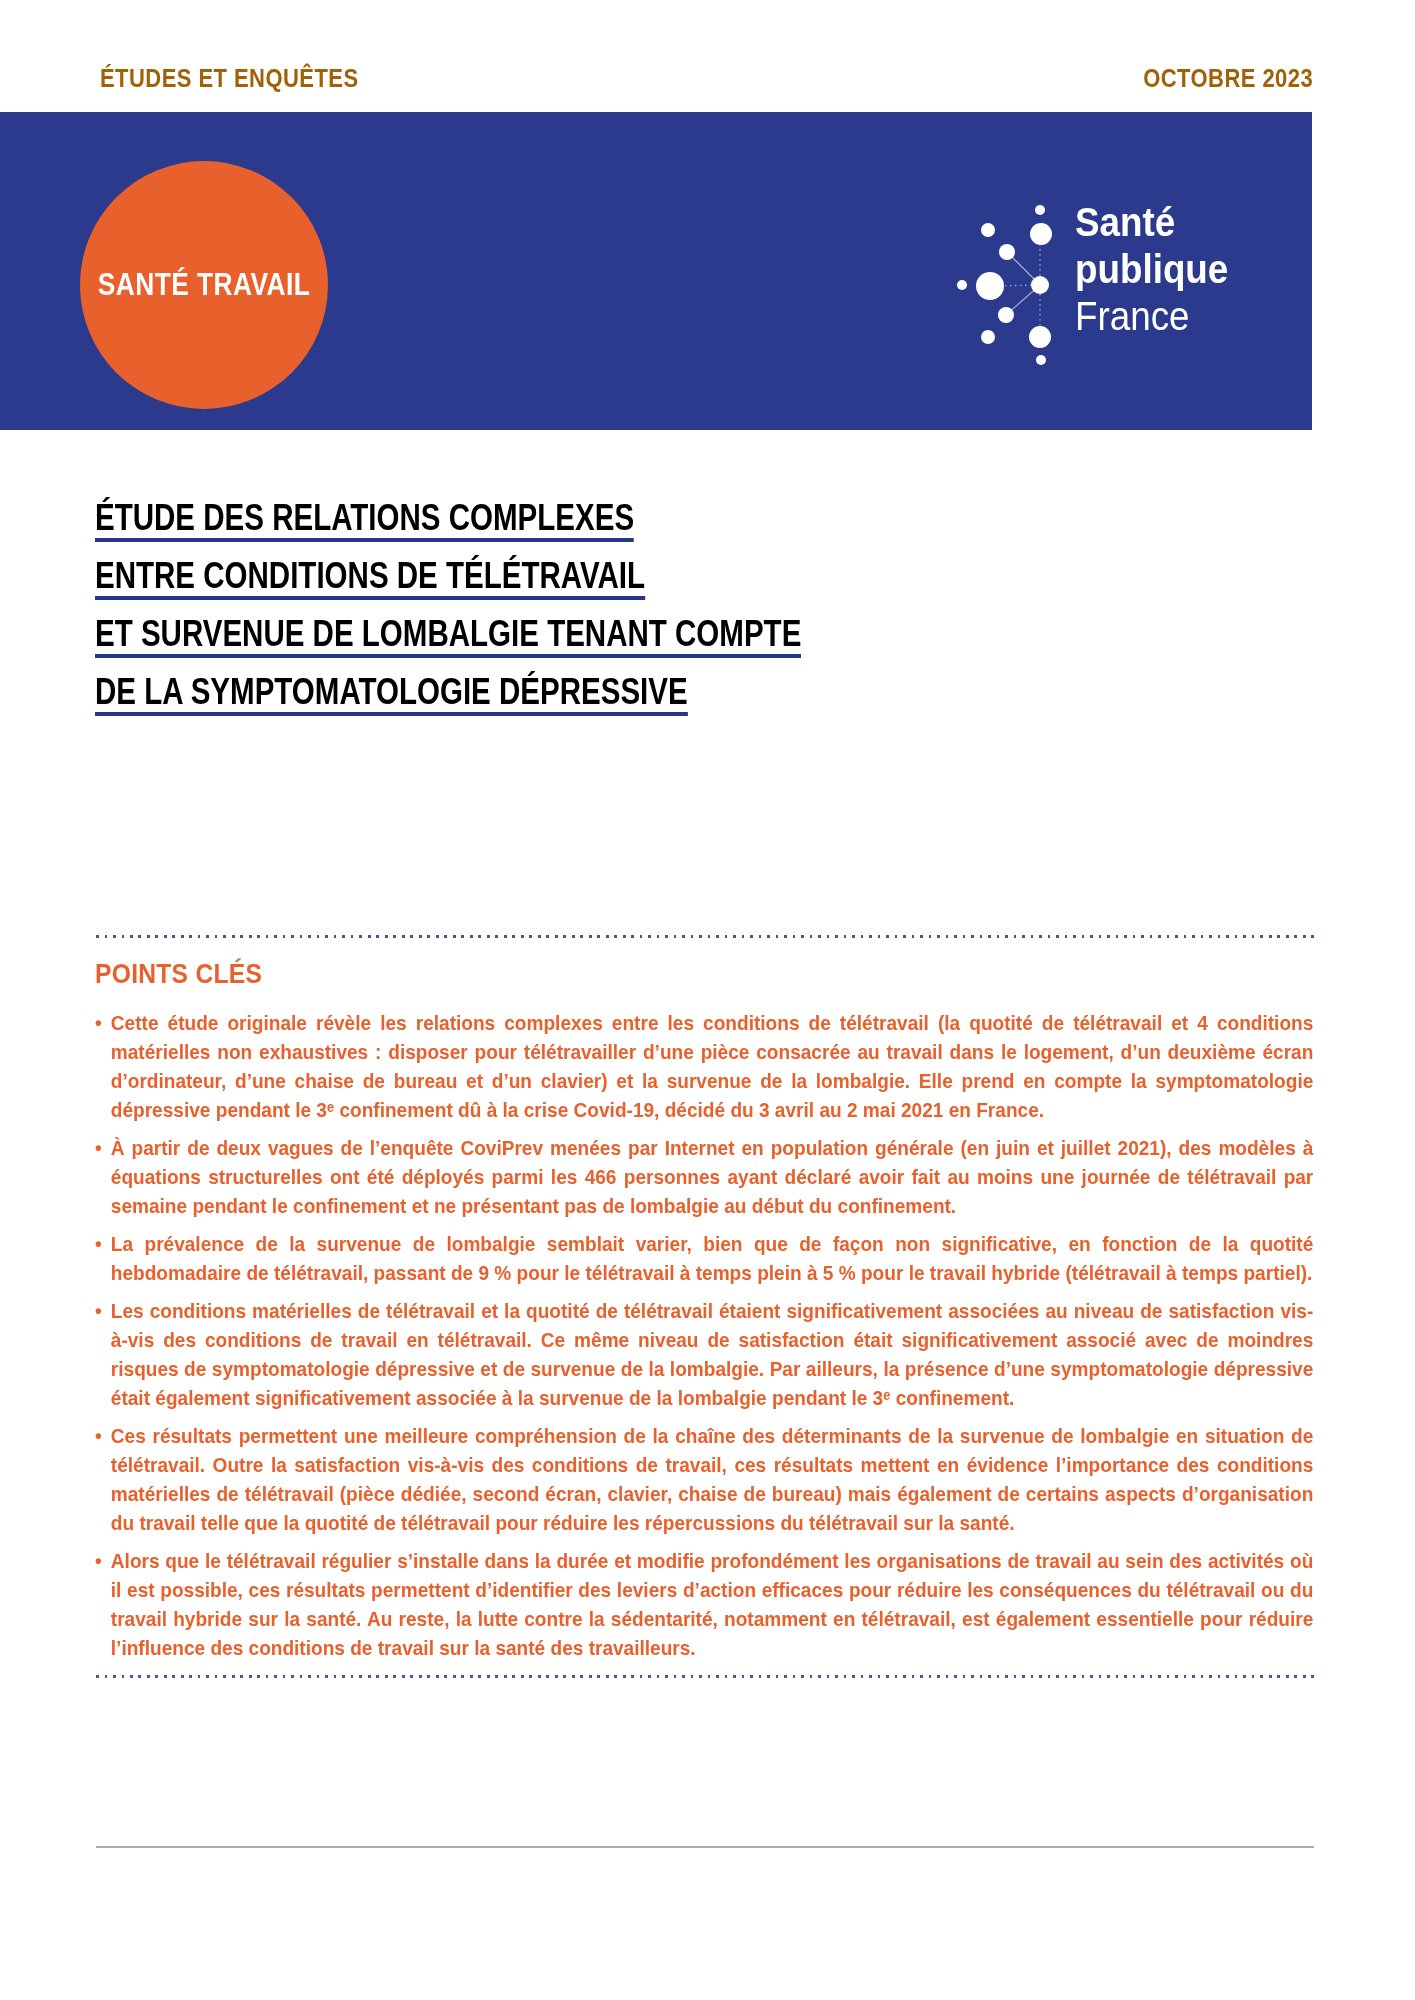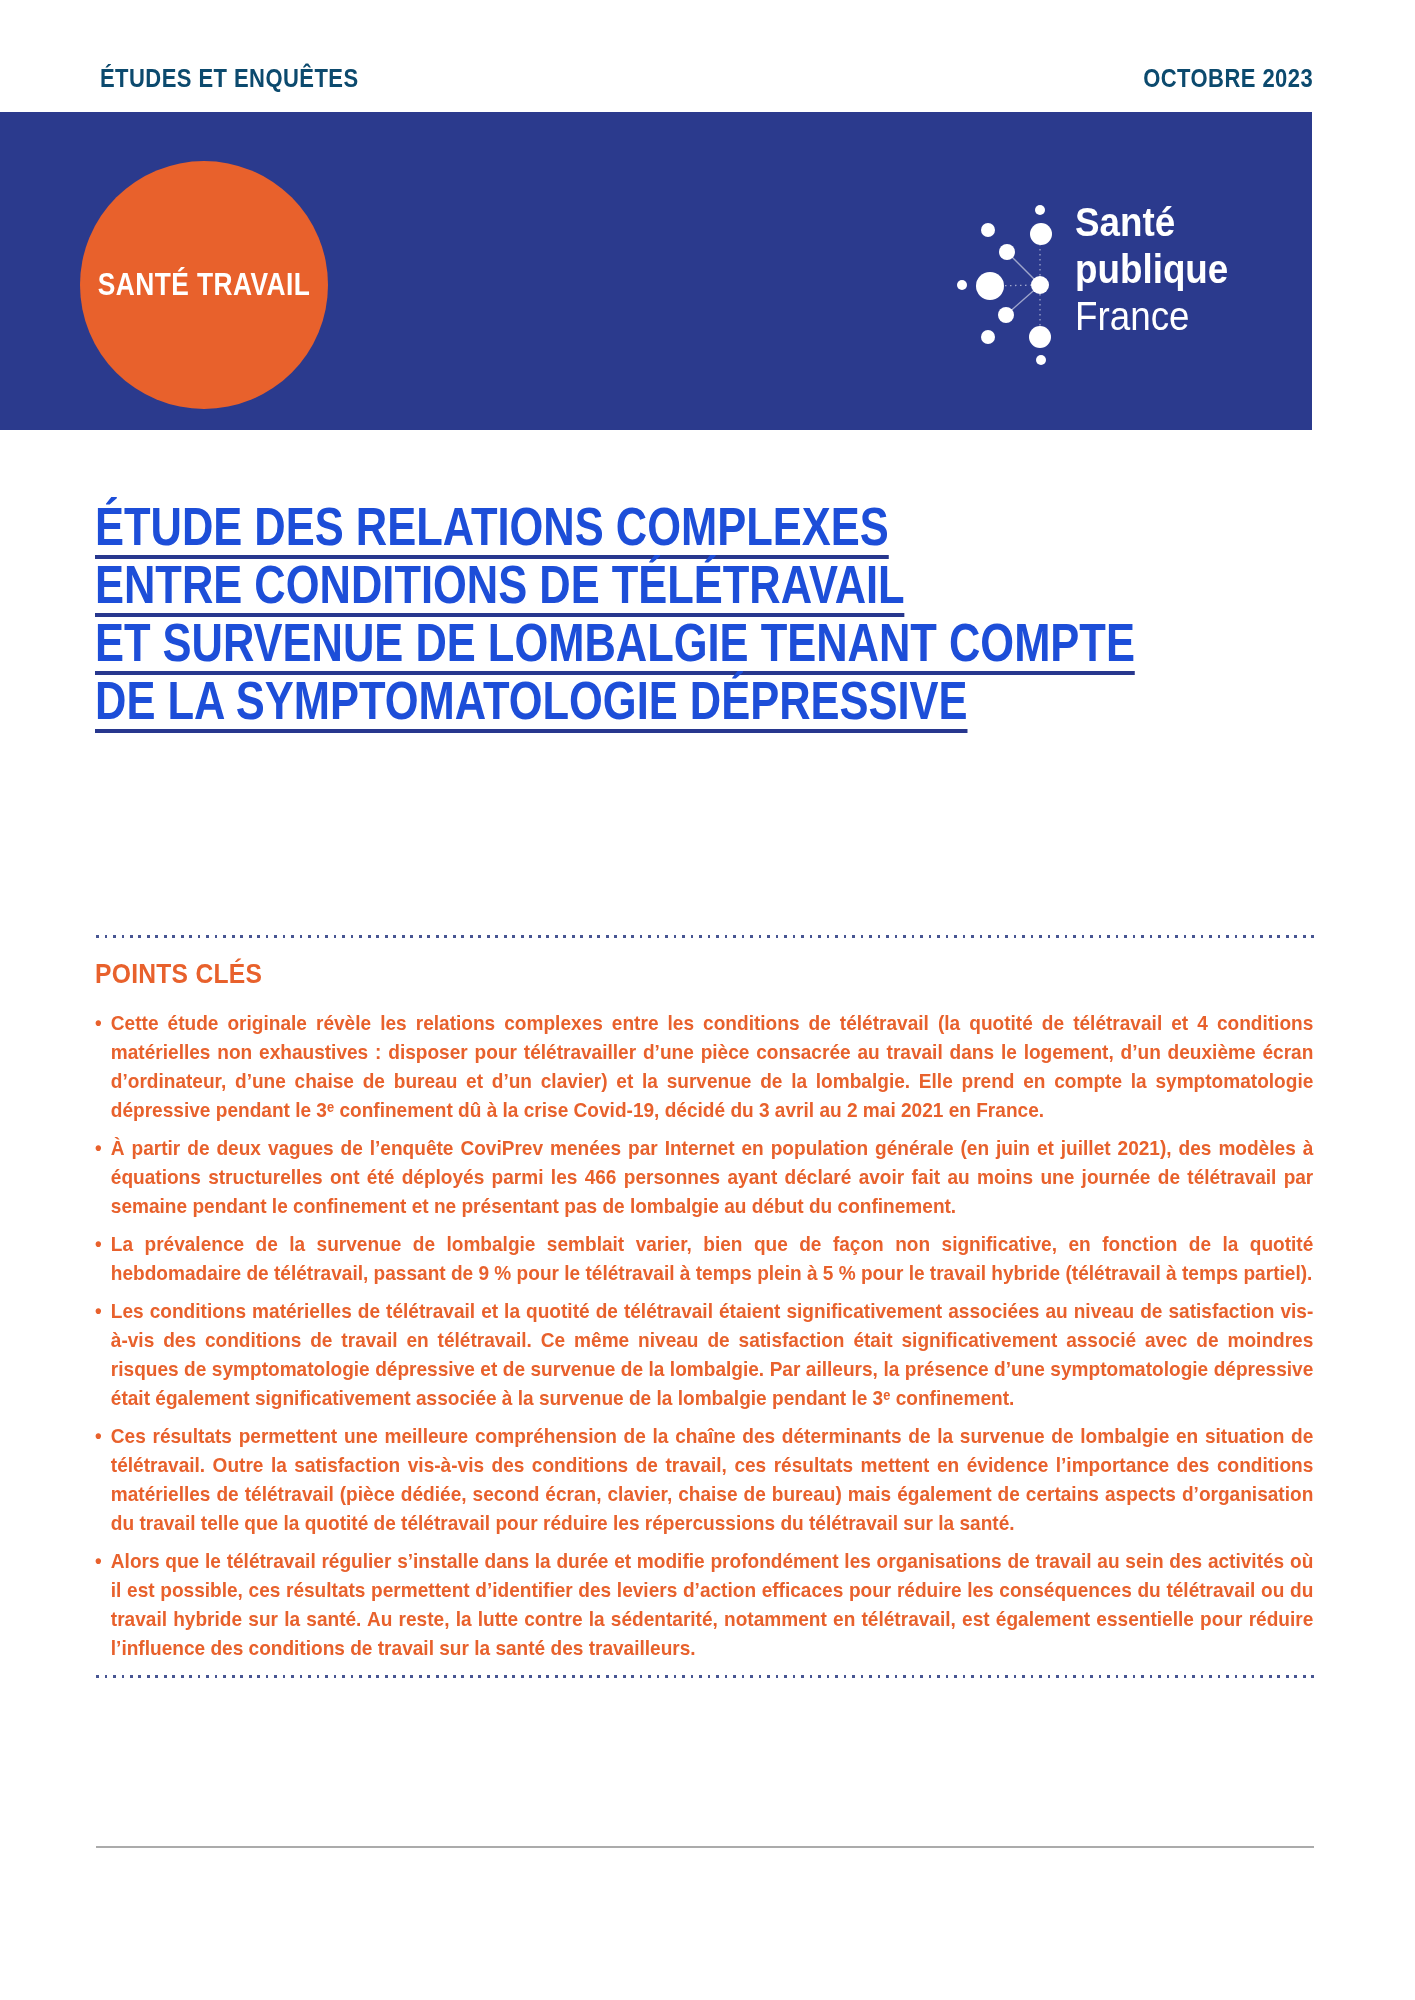--- a/index.html
+++ b/index.html
@@ -4,21 +4,21 @@
 <style>
   html,body{margin:0;padding:0;background:#fff;}
   .page{
     position:relative;width:1415px;height:2000px;background:#ffffff;
     font-family:"Liberation Sans",sans-serif;overflow:hidden;
   }
   
   .masthead{
     position:absolute;top:64px;left:100px;width:1213px;
     display:flex;justify-content:space-between;align-items:flex-start;
-    color:#0c4a6e;font-size:25px;font-weight:700;letter-spacing:.5px;
+    color:#a16207;font-size:25px;font-weight:700;letter-spacing:.5px;
   }
   .mast-left{display:inline-block;transform:scaleX(.88);transform-origin:0 50%;}
   .mast-right{display:inline-block;transform:scaleX(.88);transform-origin:100% 50%;}
   
   .banner{position:absolute;top:112px;left:0;width:1312px;height:318px;background:#2b3a8d;}
   .badge-circle{
     position:absolute;left:80px;top:49px;width:248px;height:248px;border-radius:50%;
     background:#e8612c;display:flex;align-items:center;justify-content:center;
   }
   .badge-label{
@@ -26,22 +26,22 @@
     display:inline-block;transform:scaleX(.85);
   }
   .logo{position:absolute;left:945px;top:83px;width:360px;height:200px;}
   .logo-dots{position:absolute;left:0;top:2px;}
   .logo-text{position:absolute;left:130px;top:4px;color:#fff;}
   .logo-line{font-size:40px;line-height:47px;white-space:nowrap;
     display:block;transform:scaleX(.92);transform-origin:0 50%;}
   .logo-line.bold{font-weight:700;}
   .logo-line.light{font-weight:400;}
   
-  .title{position:absolute;left:95px;top:500px;margin:0;color:#1d4ed8;
-    font-size:53px;font-weight:700;line-height:1;}
+  .title{position:absolute;left:95px;top:500px;margin:0;color:#000000;
+    font-size:36px;font-weight:700;line-height:1;}
   .title-line{transform:scaleX(.82);transform-origin:0 0;margin:0 0 0 0;}
   .title-line span{
     display:inline-block;padding-bottom:2px;border-bottom:4px solid #27378e;
     margin-bottom:0;white-space:nowrap;
   }
   .title-line{height:58px;}
   
   .dotted-sep{
     position:absolute;left:96px;width:1218px;height:3px;
     background-image:repeating-linear-gradient(to right,#475592 0,#475592 2.5px,transparent 2.5px,transparent 8.5px);

